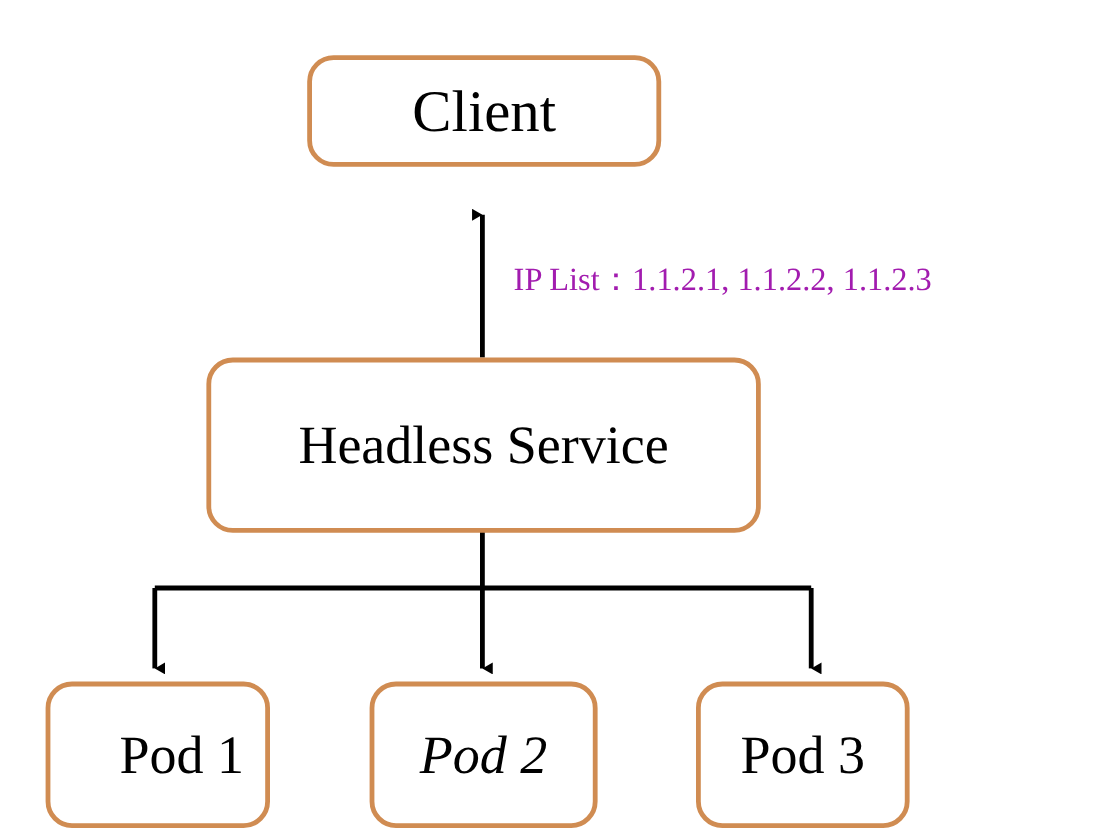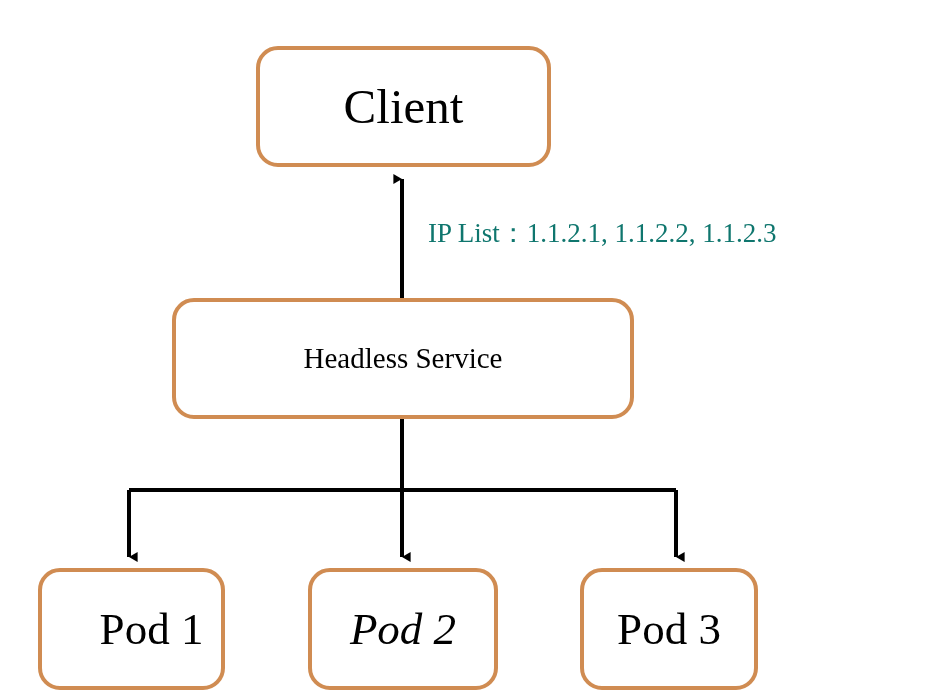--- a/index.html
+++ b/index.html
@@ -29,29 +29,29 @@
     color: #000000;
     font-family: "Liberation Serif", "DejaVu Serif", serif;
     font-weight: 400;
     line-height: 1;
     white-space: nowrap;
   }
   #node-client {
     left: 256px;
     top: 46px;
     width: 295px;
-    height: 121px;
+    height: 93px;
     font-size: 49px;
   }
   #node-service {
     left: 172px;
     top: 298px;
     width: 462px;
-    height: 121px;
-    font-size: 29px;
+    height: 146px;
+    font-size: 45px;
   }
   #node-pod1 {
     left: 38px;
     top: 568px;
     width: 187px;
     height: 122px;
     font-size: 45px;
     padding-left: 40px;
   }
   #node-pod2 {
@@ -72,21 +72,21 @@
   #connectors {
     position: absolute;
     left: 0;
     top: 0;
     width: 932px;
     height: 695px;
     pointer-events: none;
   }
   .edge-label {
     position: absolute;
-    color: #0f766e;
+    color: #a21caf;
     font-family: "Liberation Serif", "DejaVu Serif", serif;
     font-size: 27px;
     line-height: 1;
     white-space: nowrap;
   }
   #label-ip-list {
     left: 428px;
     top: 220px;
   }
 </style>

